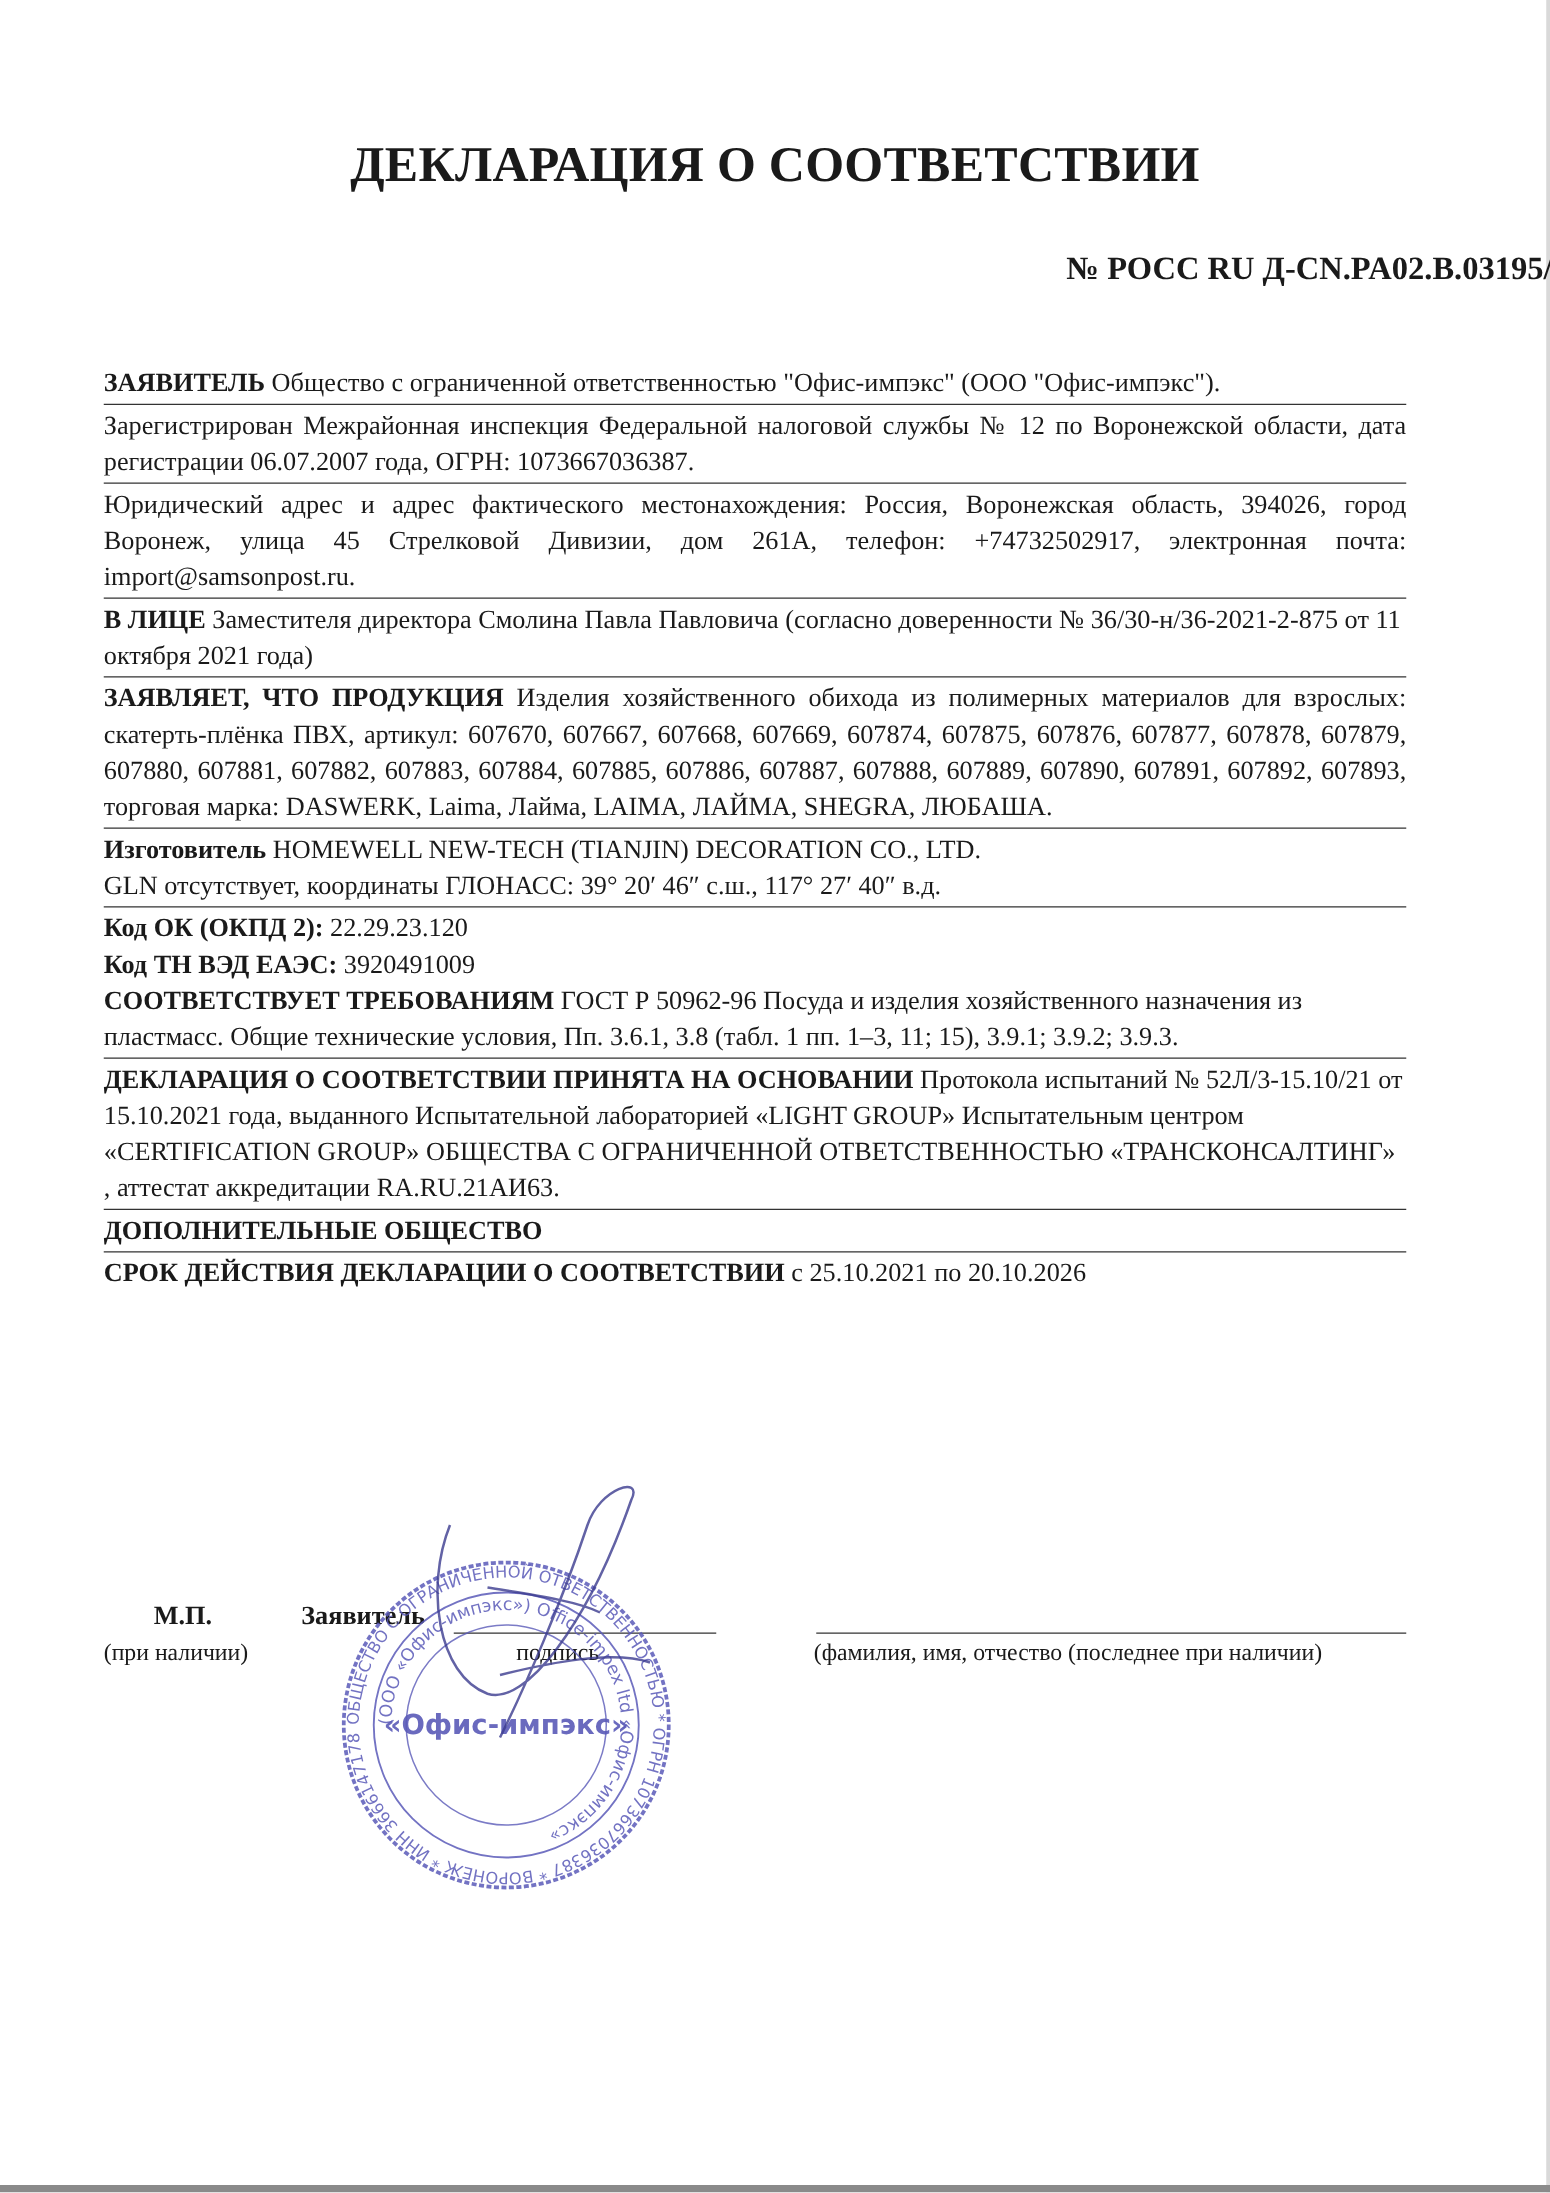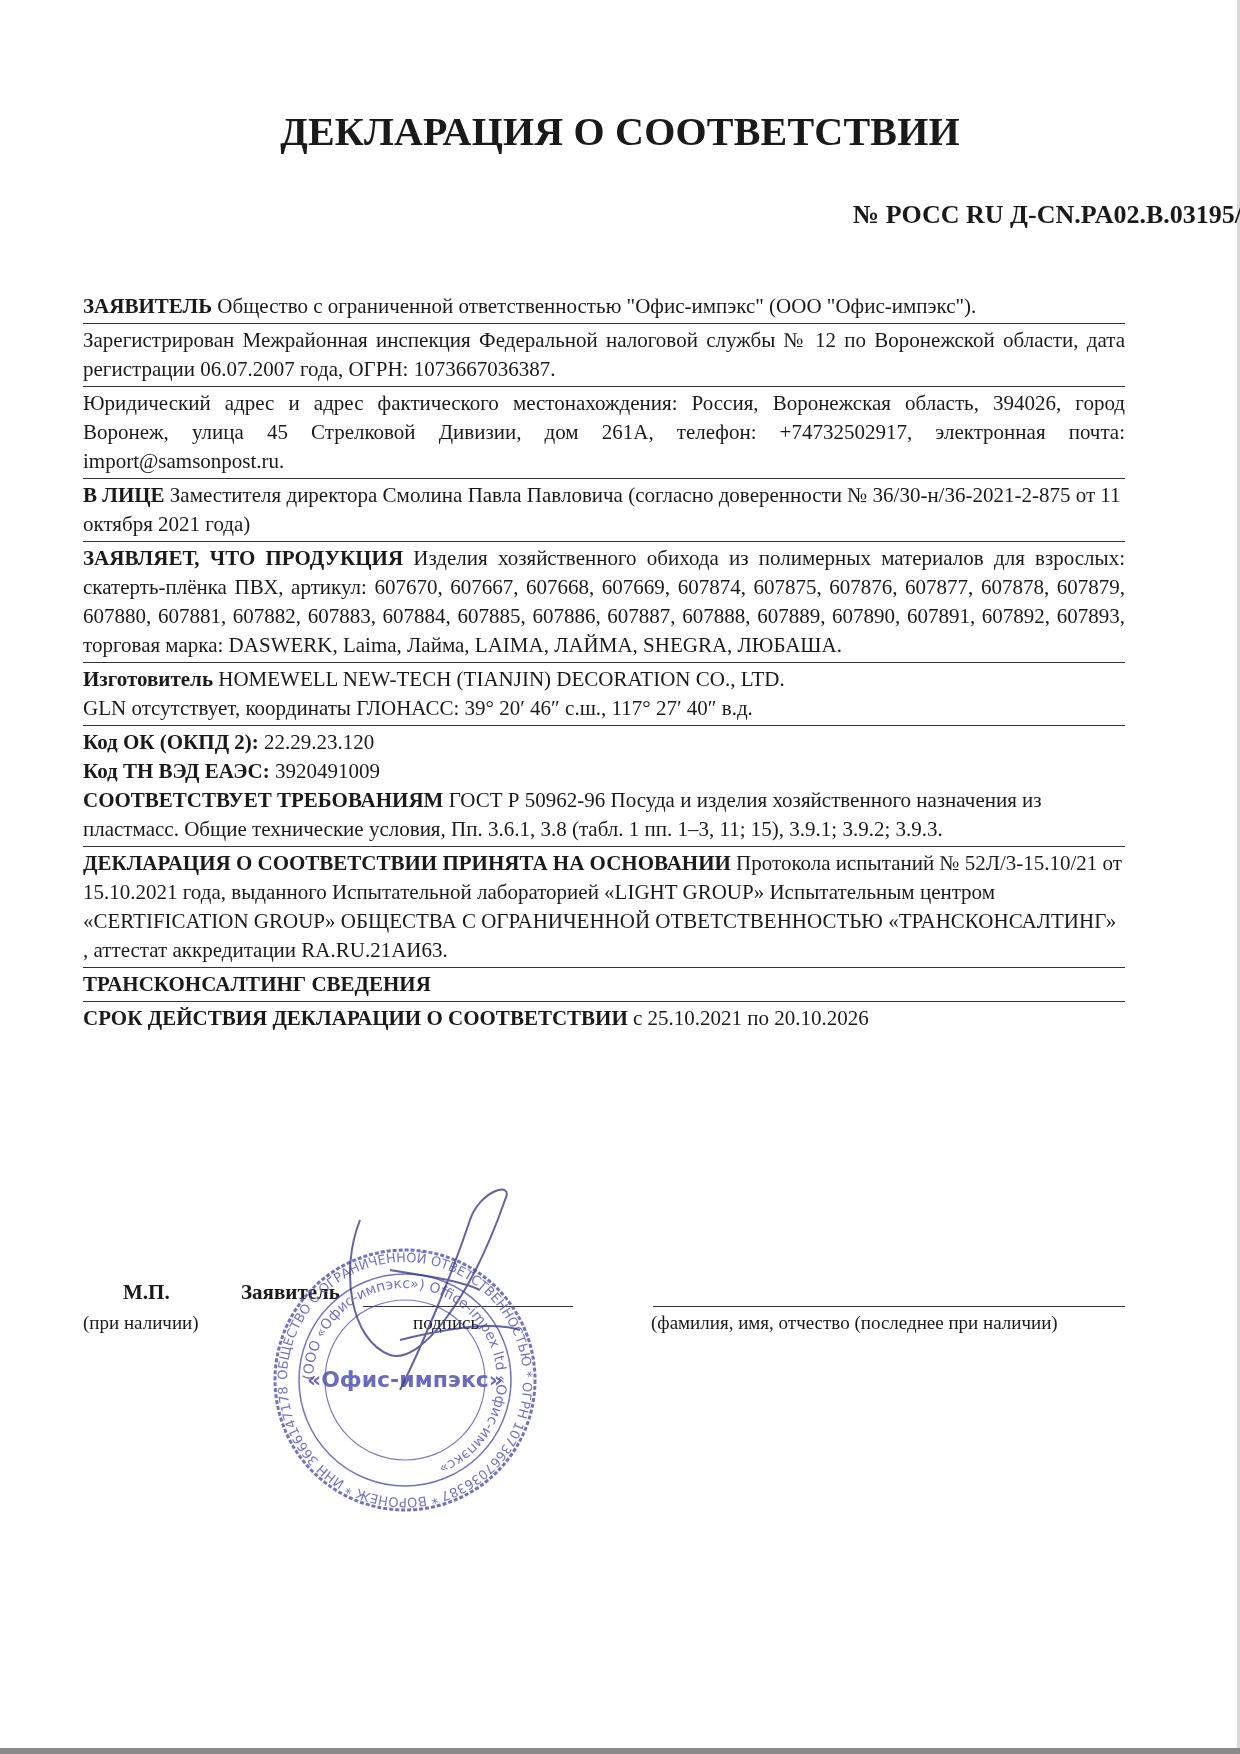--- a/index.html
+++ b/index.html
@@ -85,21 +85,21 @@
     <div>
       <span class="lbl">СООТВЕТСТВУЕТ ТРЕБОВАНИЯМ</span>
       <span>ГОСТ Р 50962-96  Посуда и изделия хозяйственного назначения из пластмасс. Общие технические условия, Пп. 3.6.1, 3.8 (табл. 1 пп. 1–3, 11; 15), 3.9.1; 3.9.2; 3.9.3.</span>
     </div>
   </div>
   <div class="block">
     <span class="lbl">ДЕКЛАРАЦИЯ О СООТВЕТСТВИИ ПРИНЯТА НА ОСНОВАНИИ</span>
     <span>Протокола испытаний № 52Л/3-15.10/21 от 15.10.2021 года, выданного  Испытательной лабораторией «LIGHT GROUP» Испытательным центром «CERTIFICATION GROUP» ОБЩЕСТВА С ОГРАНИЧЕННОЙ ОТВЕТСТВЕННОСТЬЮ «ТРАНСКОНСАЛТИНГ» , аттестат аккредитации RA.RU.21АИ63.</span>
   </div>
   <div class="block">
-    <span class="lbl">ТРАНСКОНСАЛТИНГ СВЕДЕНИЯ</span>
+    <span class="lbl">ДОПОЛНИТЕЛЬНЫЕ ОБЩЕСТВО</span>
   </div>
   <div class="block noline">
     <span class="lbl">СРОК ДЕЙСТВИЯ ДЕКЛАРАЦИИ О СООТВЕТСТВИИ</span>
     <span>с 25.10.2021 по 20.10.2026</span>
   </div>
 </div>
 
 <div class="sig">
   <div class="mp">М.П.</div>
   <div class="mp-sub">(при наличии)</div>

